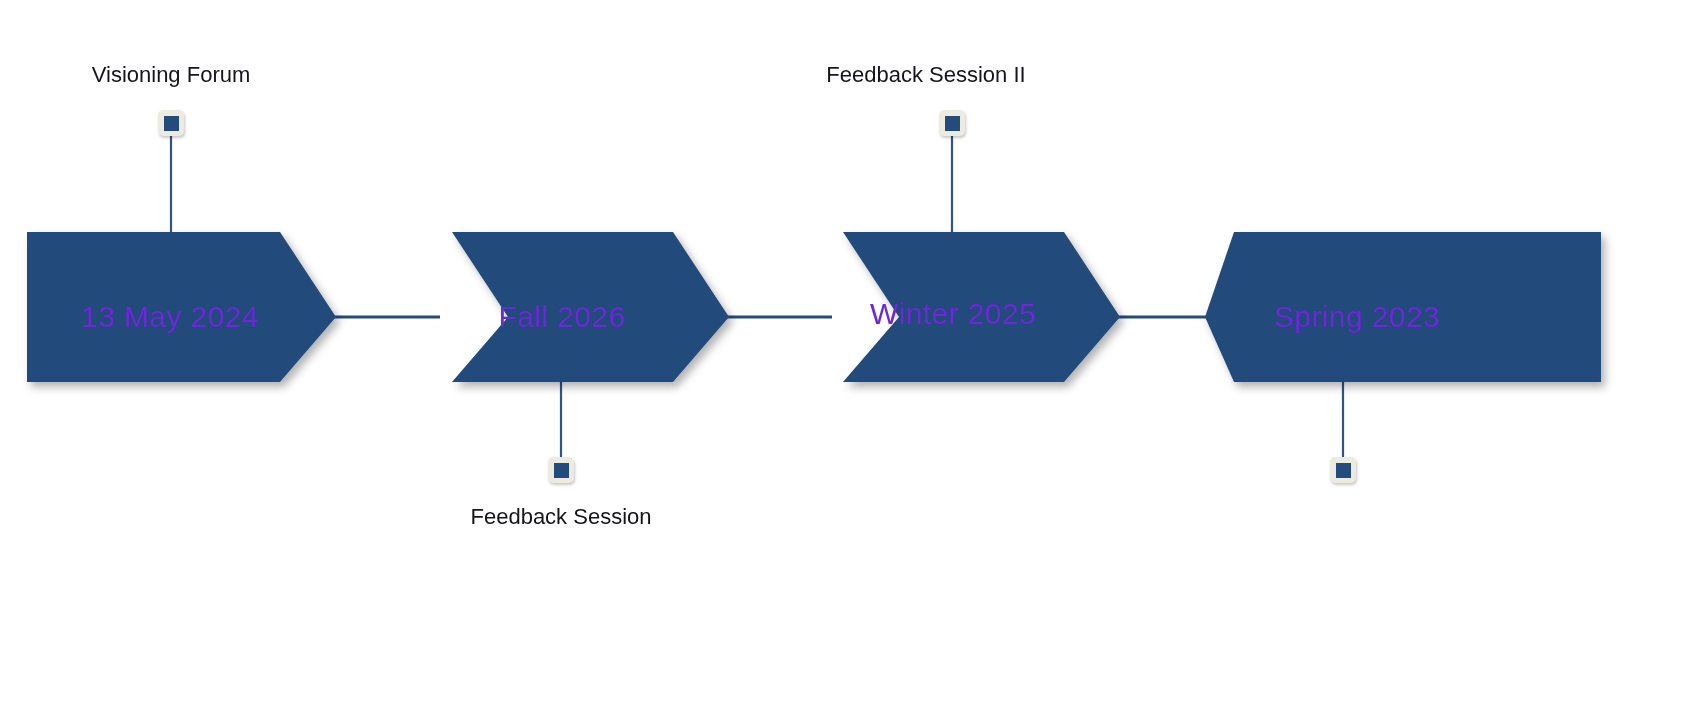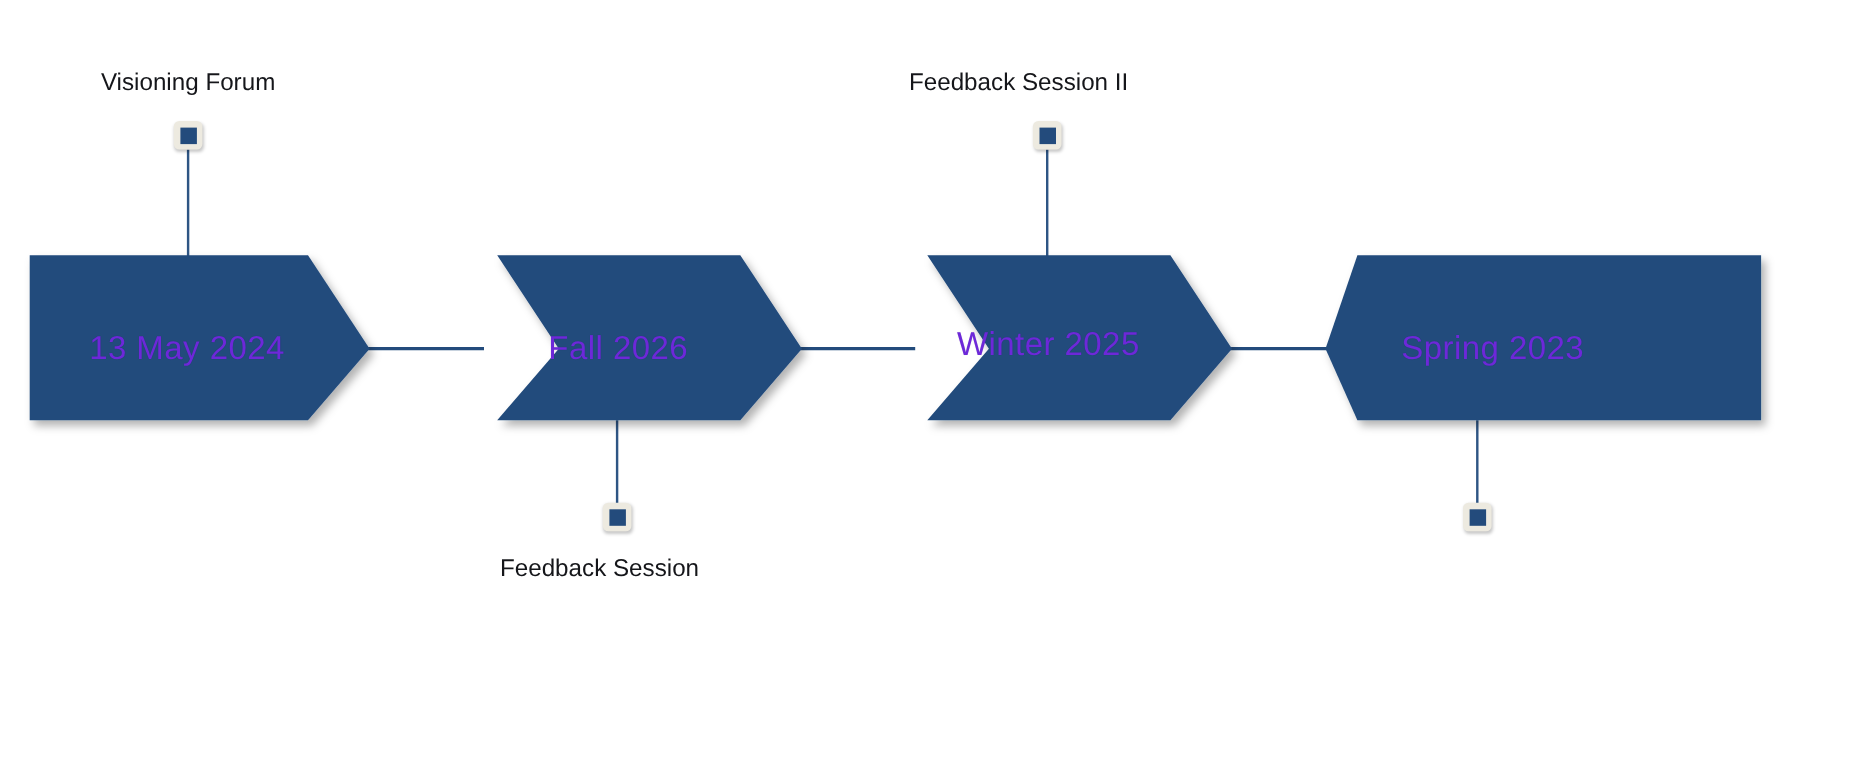--- a/index.html
+++ b/index.html
@@ -115,16 +115,16 @@
     <div class="marker-inner"></div>
   </div>
   <div class="marker" style="left:952px; top:123px;">
     <div class="marker-inner"></div>
   </div>
   <div class="marker" style="left:1343px; top:470px;">
     <div class="marker-inner"></div>
   </div>
 
   <div class="callout-label above" style="left:171px; top:90px;">Visioning Forum</div>
-  <div class="callout-label" style="left:545px; top:501px;text-align:right;">Feedback Session</div>
+  <div class="callout-label" style="left:561px; top:501px;text-align:right;">Feedback Session</div>
   <div class="callout-label above" style="left:926px; top:90px;">Feedback Session II</div>
 
 </div>
 
 </body></html>

